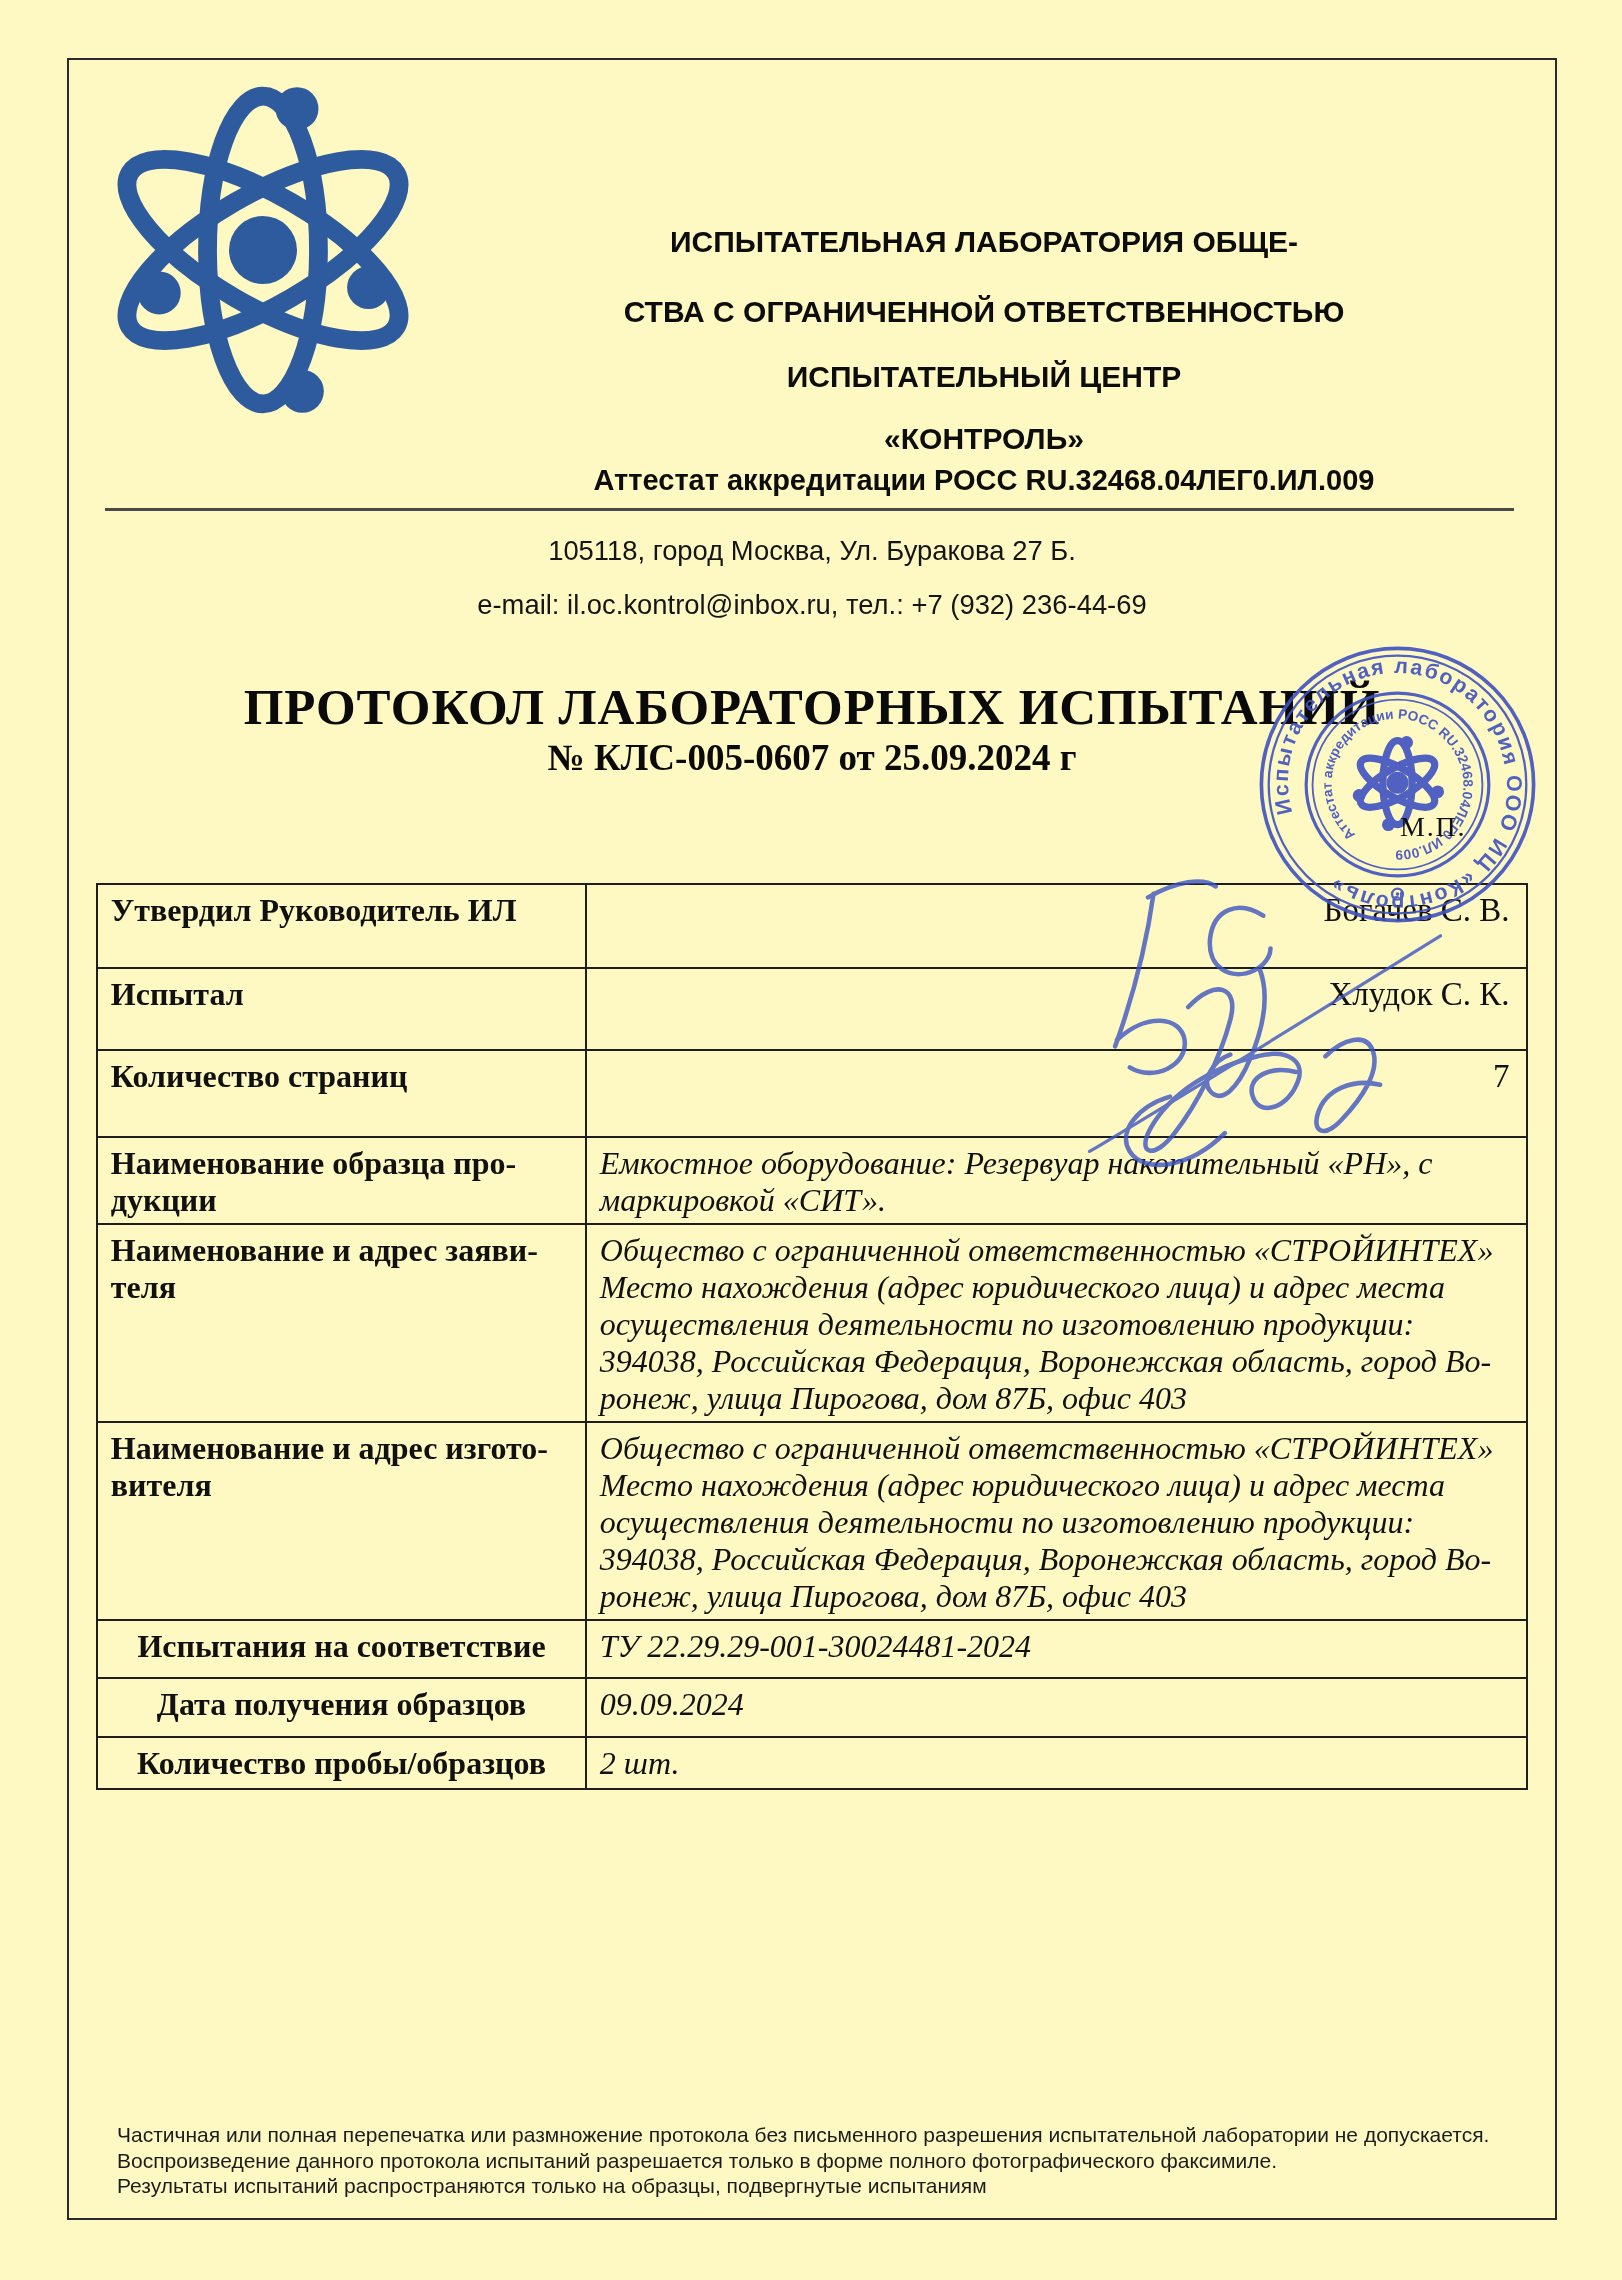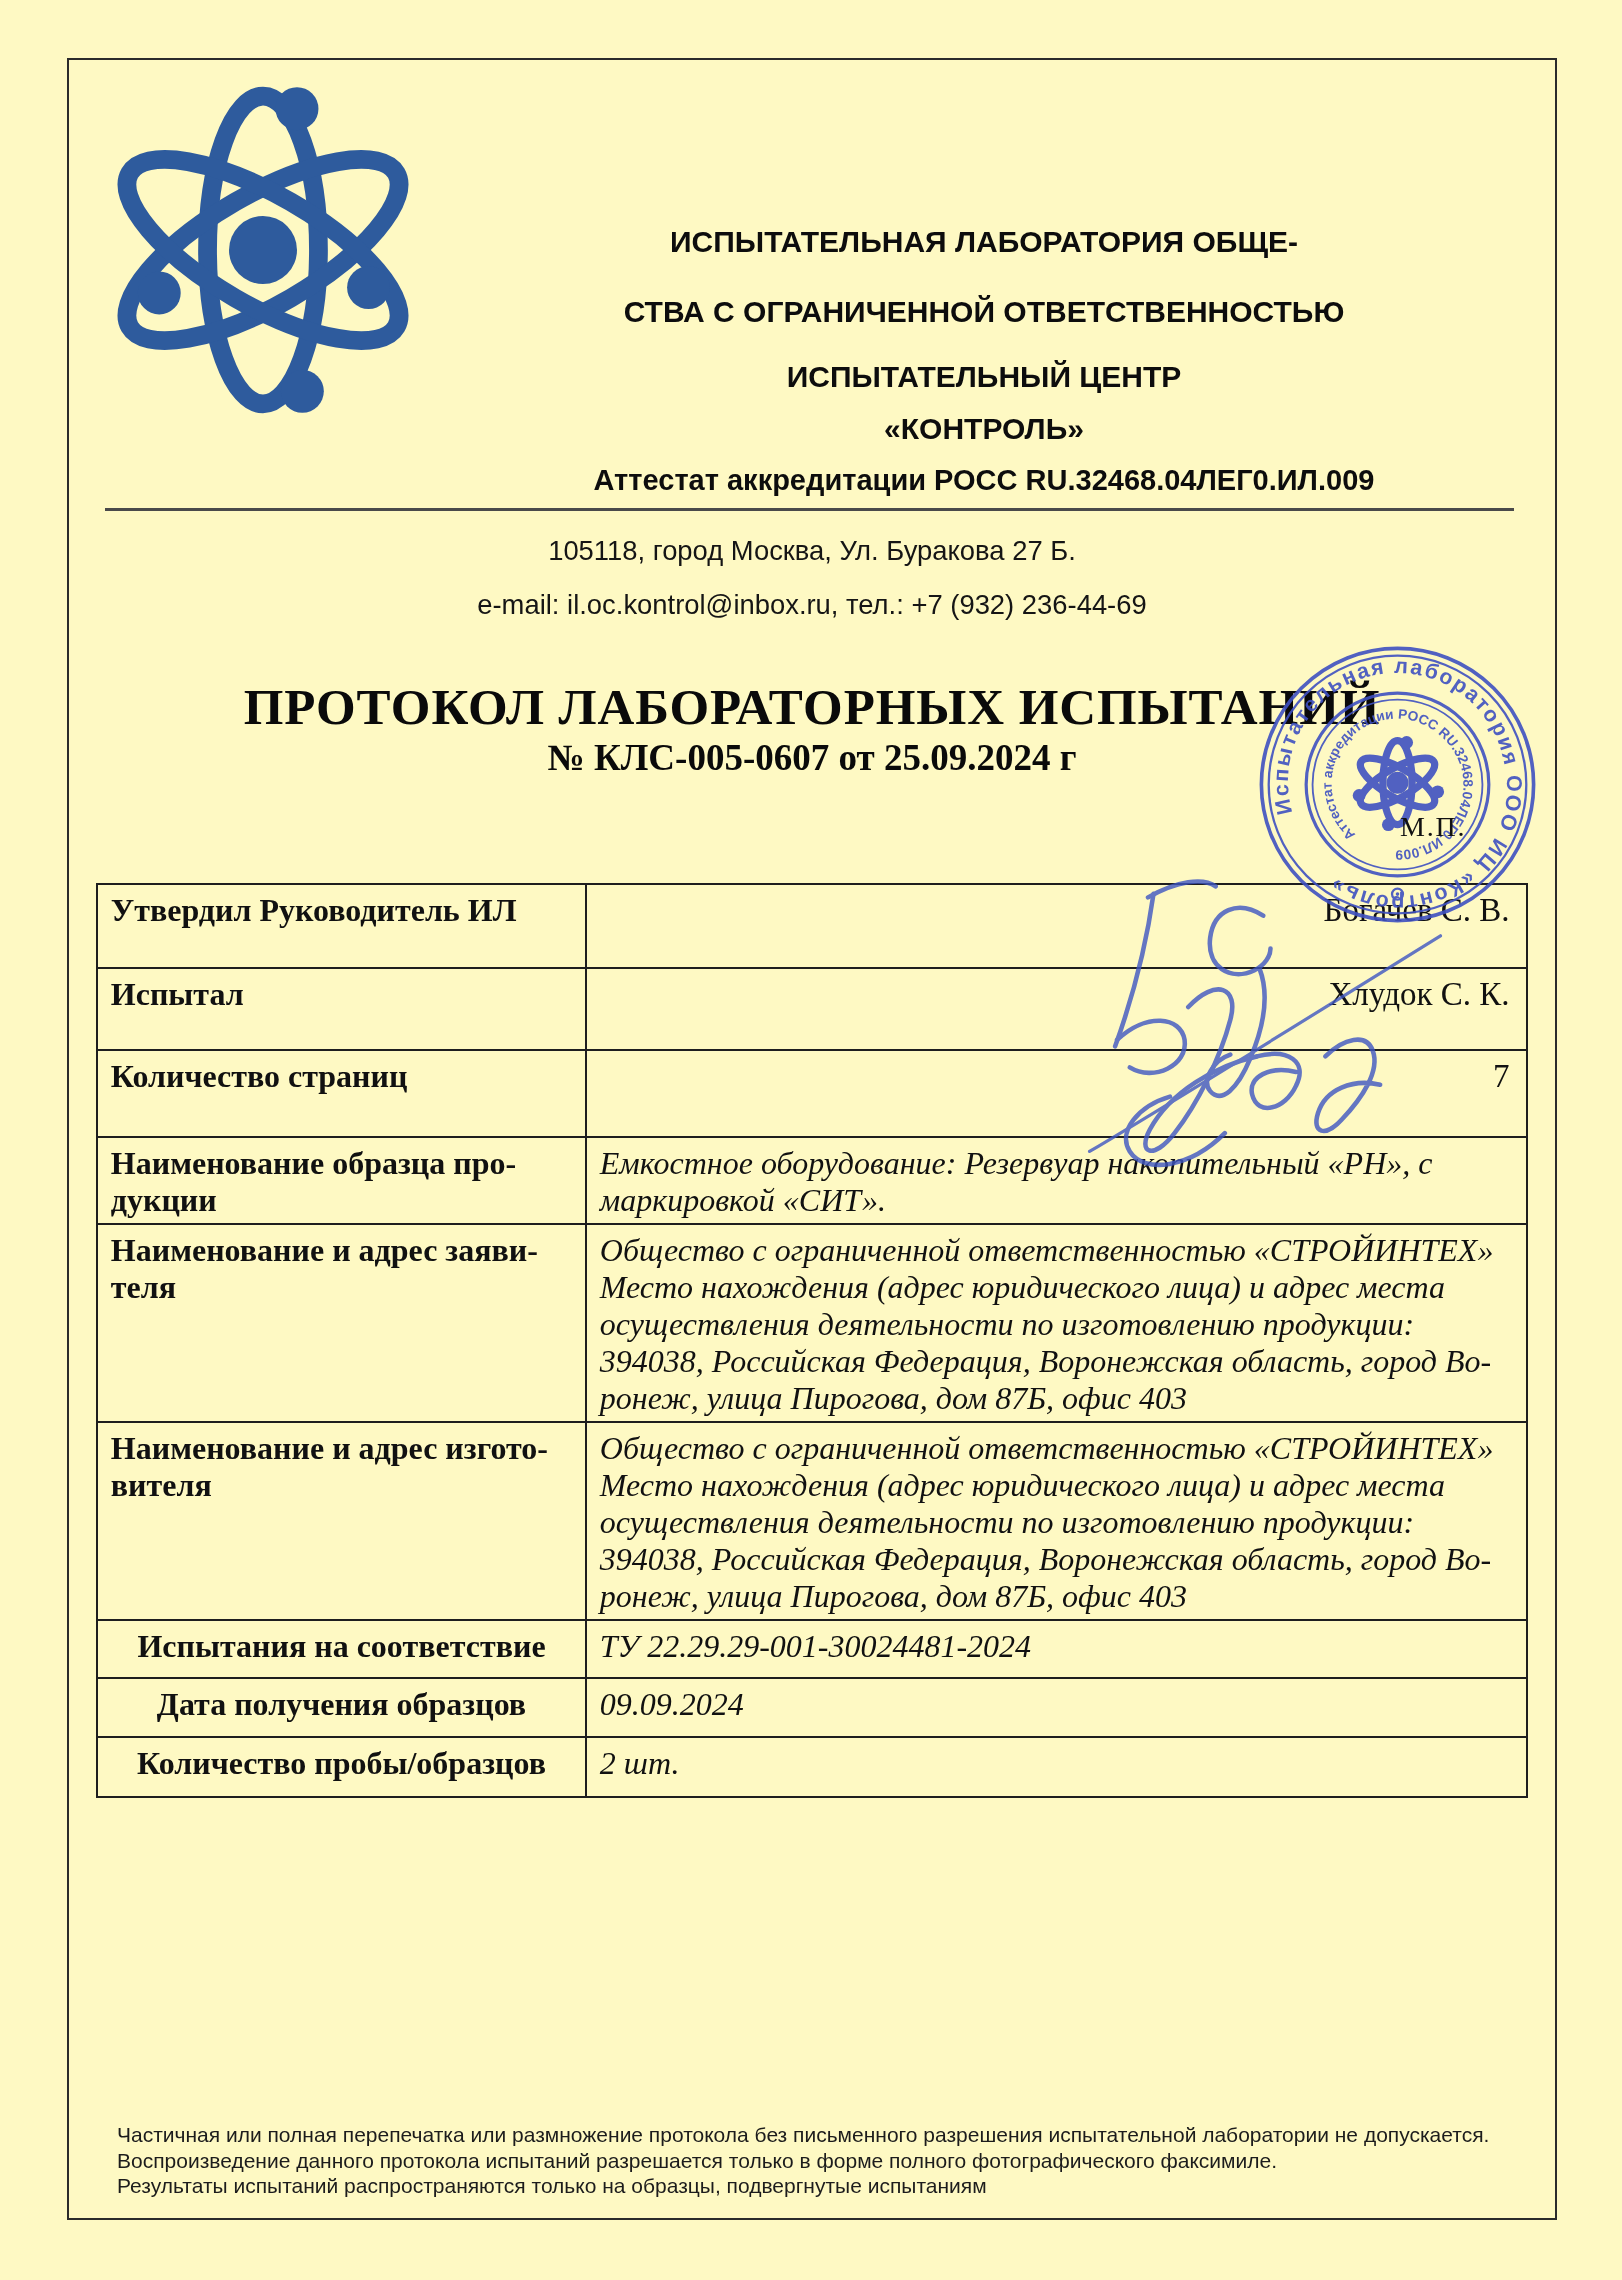--- a/index.html
+++ b/index.html
@@ -25,21 +25,21 @@
   }
   .logo{position:absolute;left:102px;top:62px;width:322px;height:376px;color:var(--logo-blue,#2E5B9D);}
   .org-block{
     position:absolute;left:429px;top:227px;width:1110px;
     text-align:center;
     font-family:"Liberation Sans", sans-serif;
     font-weight:bold;font-size:30px;line-height:30px;color:#0d0d0d;
   }
   .org-line-2{margin-top:40px;}
   .org-line-3{margin-top:35px;}
-  .org-line-4{margin-top:22px;}
+  .org-line-4{margin-top:32px;}
   .accreditation{
     position:absolute;left:429px;top:464px;width:1110px;text-align:center;
     font-family:"Liberation Sans", sans-serif;font-weight:bold;font-size:29px;color:#0d0d0d;
   }
   .rule{position:absolute;left:105px;top:508px;width:1409px;height:2.7px;background:#4a4a4a;}
   .address-line,.contact-line{
     position:absolute;left:67px;width:1490px;text-align:center;
     font-family:"Liberation Sans", sans-serif;font-size:27.4px;color:#151515;
   }
   .address-line{top:535px;}
@@ -63,21 +63,21 @@
     padding:7.3px 12.8px 3.7px 12.8px;
     white-space:pre-line;
   }
   td.lbl{width:489px;font-weight:bold;font-size:33px;line-height:40px;}
   td.lbl.center{text-align:center;}
   td.val{width:941px;}
   td.val.right{text-align:right;padding-right:16.4px;font-size:33px;}
   td.val.italic{font-style:italic;margin-top:19px;}
   tr.r1{height:84px;} tr.r2{height:82px;} tr.r3{height:87px;}
   tr.r4{height:87px;} tr.r5{height:196px;} tr.r6{height:183px;padding-left:47px;}
-  tr.r7{height:58px;} tr.r8{height:59px;} tr.r9{height:60px;}
+  tr.r7{height:58px;} tr.r8{height:59px;} tr.r9{height:52px;}
   .stamp{
     position:absolute;left:1255px;top:642px;width:285px;height:285px;
     color:var(--stamp-blue,#3F51C1);opacity:.9;
   }
   .stamp text{
     font-family:"Liberation Sans", sans-serif;font-weight:bold;fill:currentColor;
   }
   .mp-label{
     position:absolute;left:1400px;top:811px;
     font-size:28px;color:#111;letter-spacing:1.8px;

